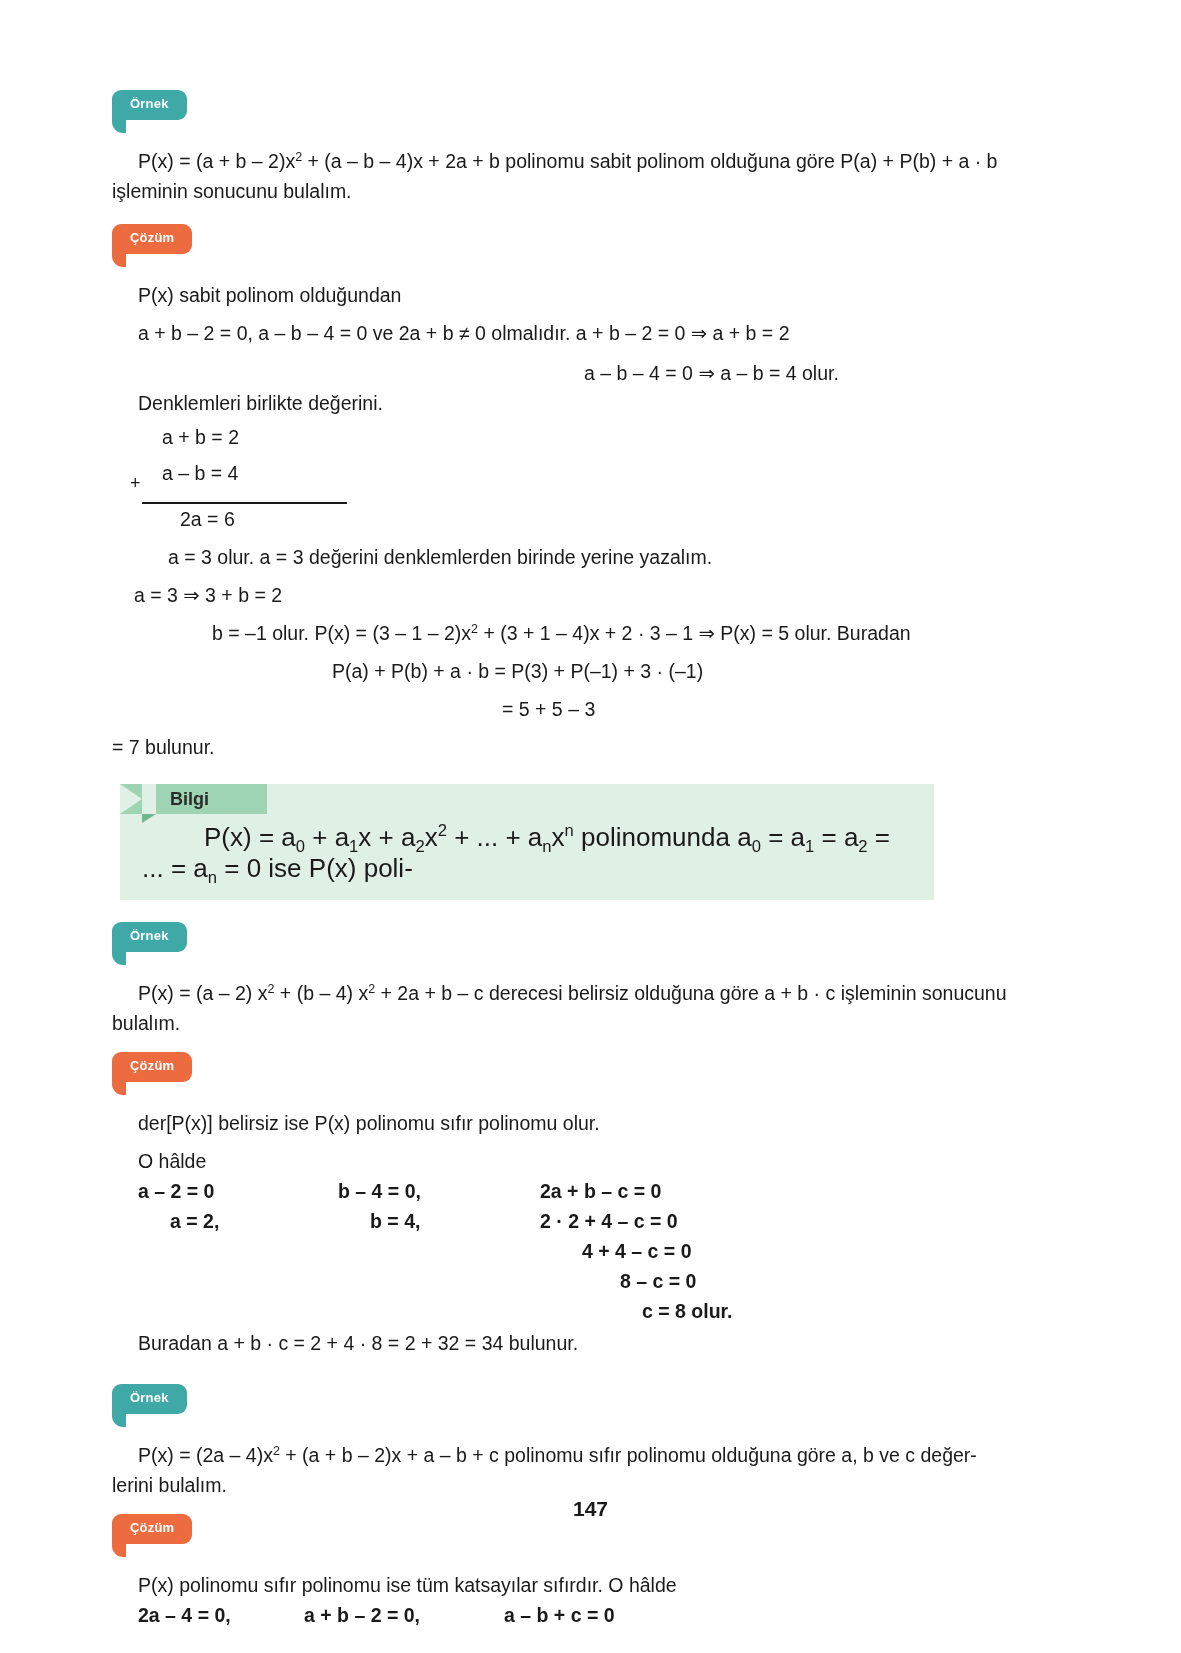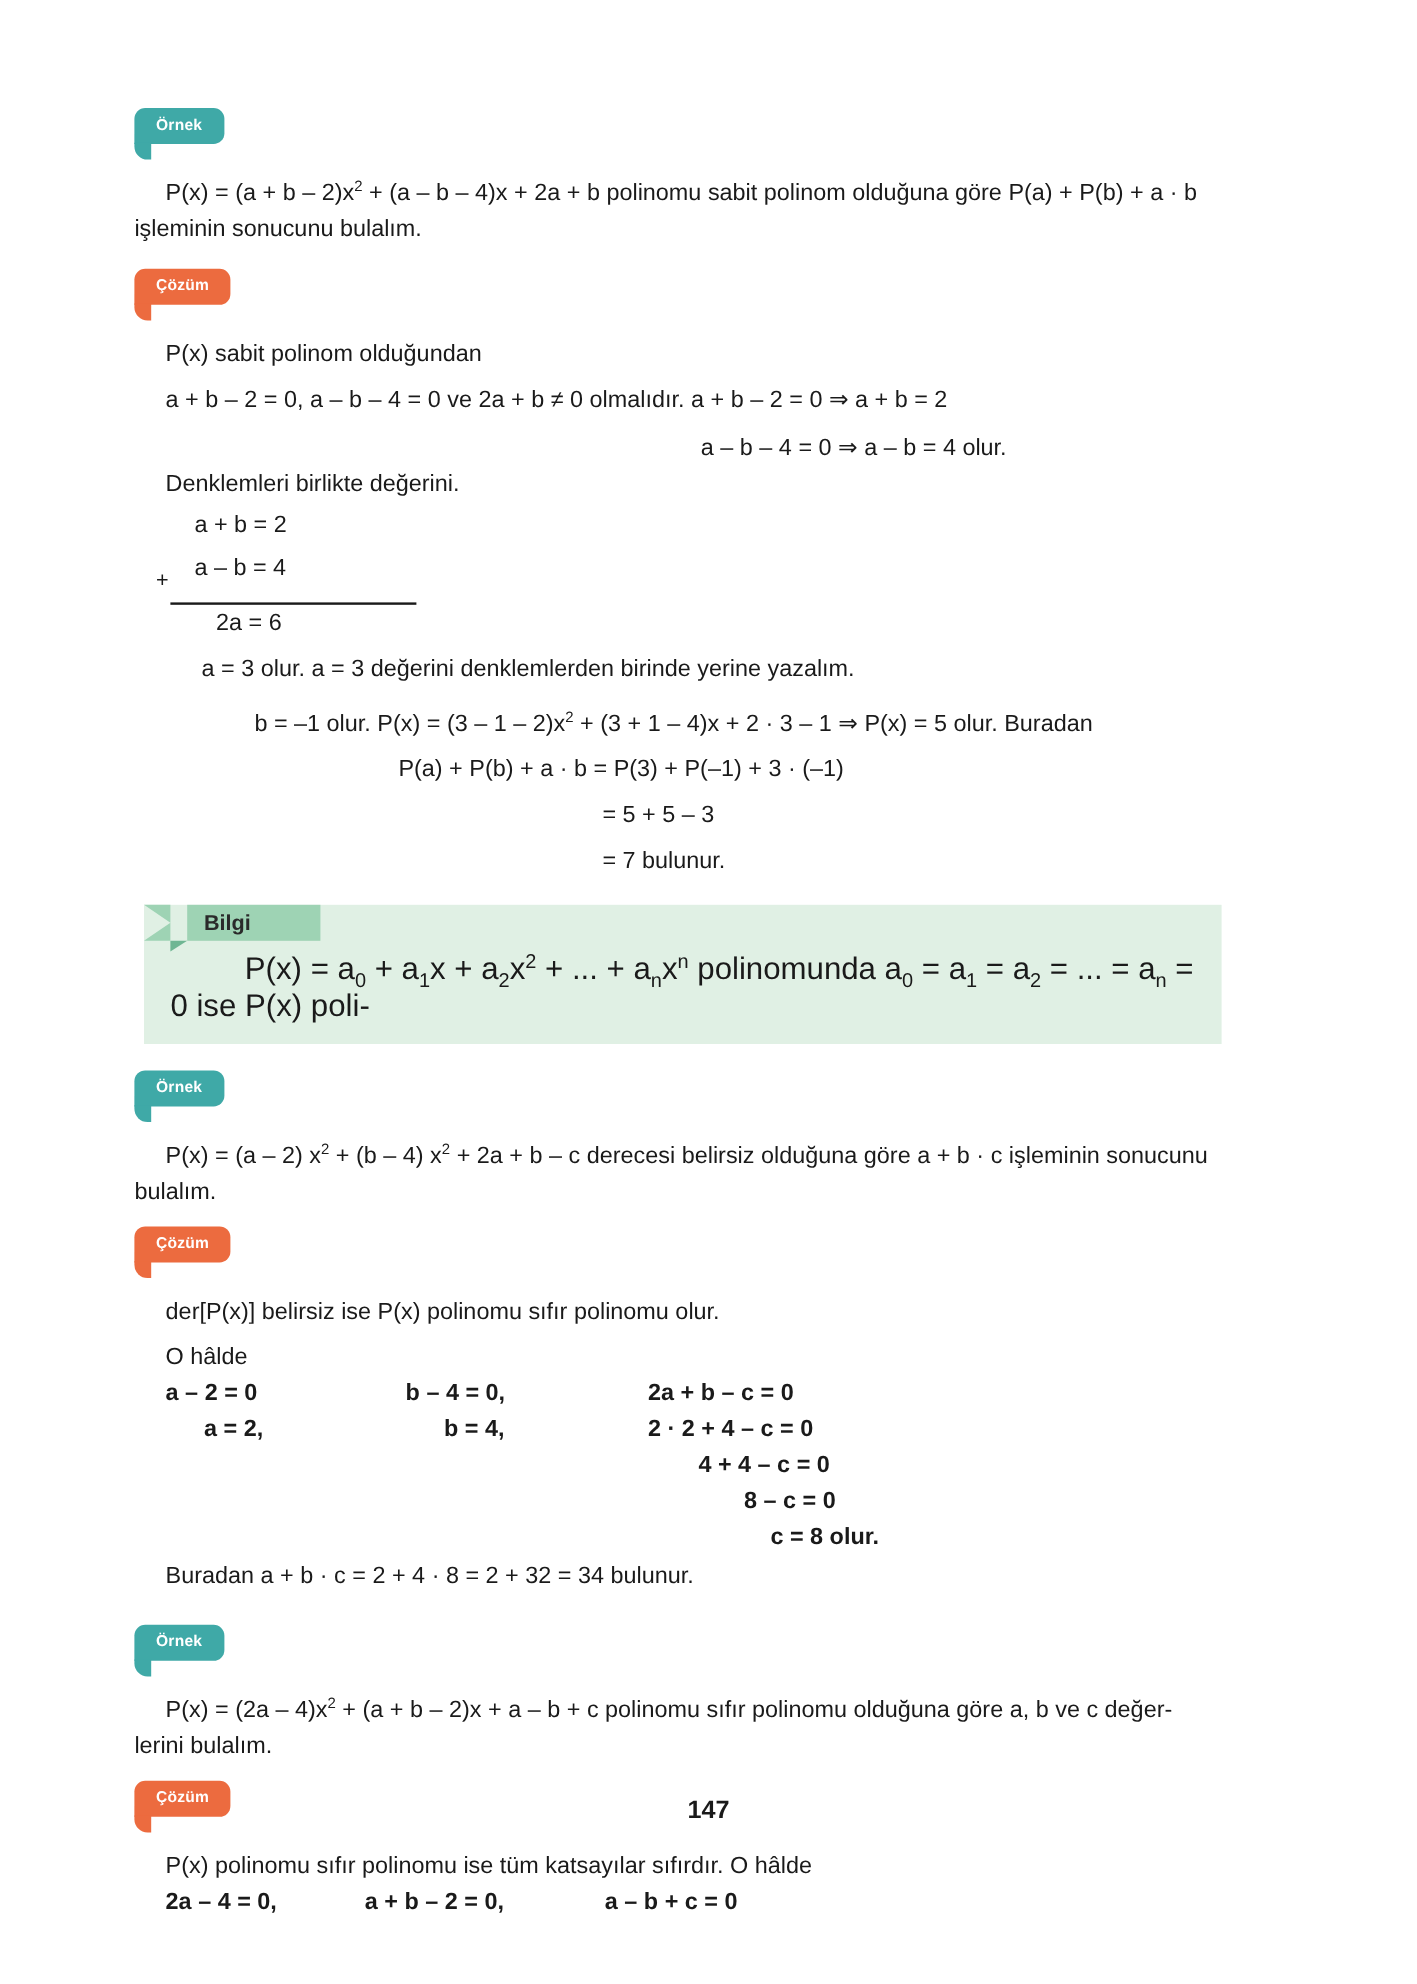--- a/index.html
+++ b/index.html
@@ -79,21 +79,21 @@
     background: #1a1a1a;
   }
   .addstack .l3 { position: absolute; left: 68px; top: 82px; }
 
   
   .bilgi-box {
     position: relative;
     background: #e0f0e4;
     margin-left: 8px;
     padding: 38px 22px 16px 22px;
-    width: 898px;
+    width: 814px;
     box-sizing: border-box;
   }
   .bilgi-ribbon {
     position: absolute;
     left: 36px;
     top: 0px;
     height: 30px;
     padding: 4px 58px 4px 14px;
     background: #9ed3b4;
     color: #2a2a2a;
@@ -179,28 +179,29 @@
     <div class="addstack">
       <span class="plus">+</span>
       <span class="l1">a + b = 2</span>
       <span class="l2">a – b = 4</span>
       <span class="bar"></span>
       <span class="l3">2a = 6</span>
     </div>
 
     <p class="para" style="margin-left:56px">a = 3 olur. a = 3 değerini denklemlerden birinde yerine yazalım.</p>
     <div class="sp8"></div>
+    <p class="para" style="margin-left:22px">a = 3 ⇒ 3 + b = 2</p>
     <div class="sp8"></div>
     <p class="para" style="margin-left:100px"><span>b = –1 olur.  P(x) = (3 – 1 – 2)x</span><sup>2</sup><span> + (3 + 1 – 4)x + 2 · 3 – 1 ⇒ P(x) = 5 olur. Buradan</span></p>
     <div class="sp8"></div>
     <p class="para" style="margin-left:220px">P(a) + P(b) + a · b = P(3) + P(–1) + 3 · (–1)</p>
     <div class="sp8"></div>
     <p class="para" style="margin-left:390px">= 5 + 5 – 3</p>
     <div class="sp8"></div>
-    <p class="para" style="margin-left:390px">= 7 bulunur.</p>
+    <p class="para" style="">= 7 bulunur.</p>
 
     <div class="sp22"></div>
 
     <div class="bilgi-box">
       <div class="bilgi-ribbon">
         <span class="bilgi-tail"></span>
         <span class="bilgi-fold"></span>
         <span>Bilgi</span>
       </div>
       <div class="bilgi-text">

